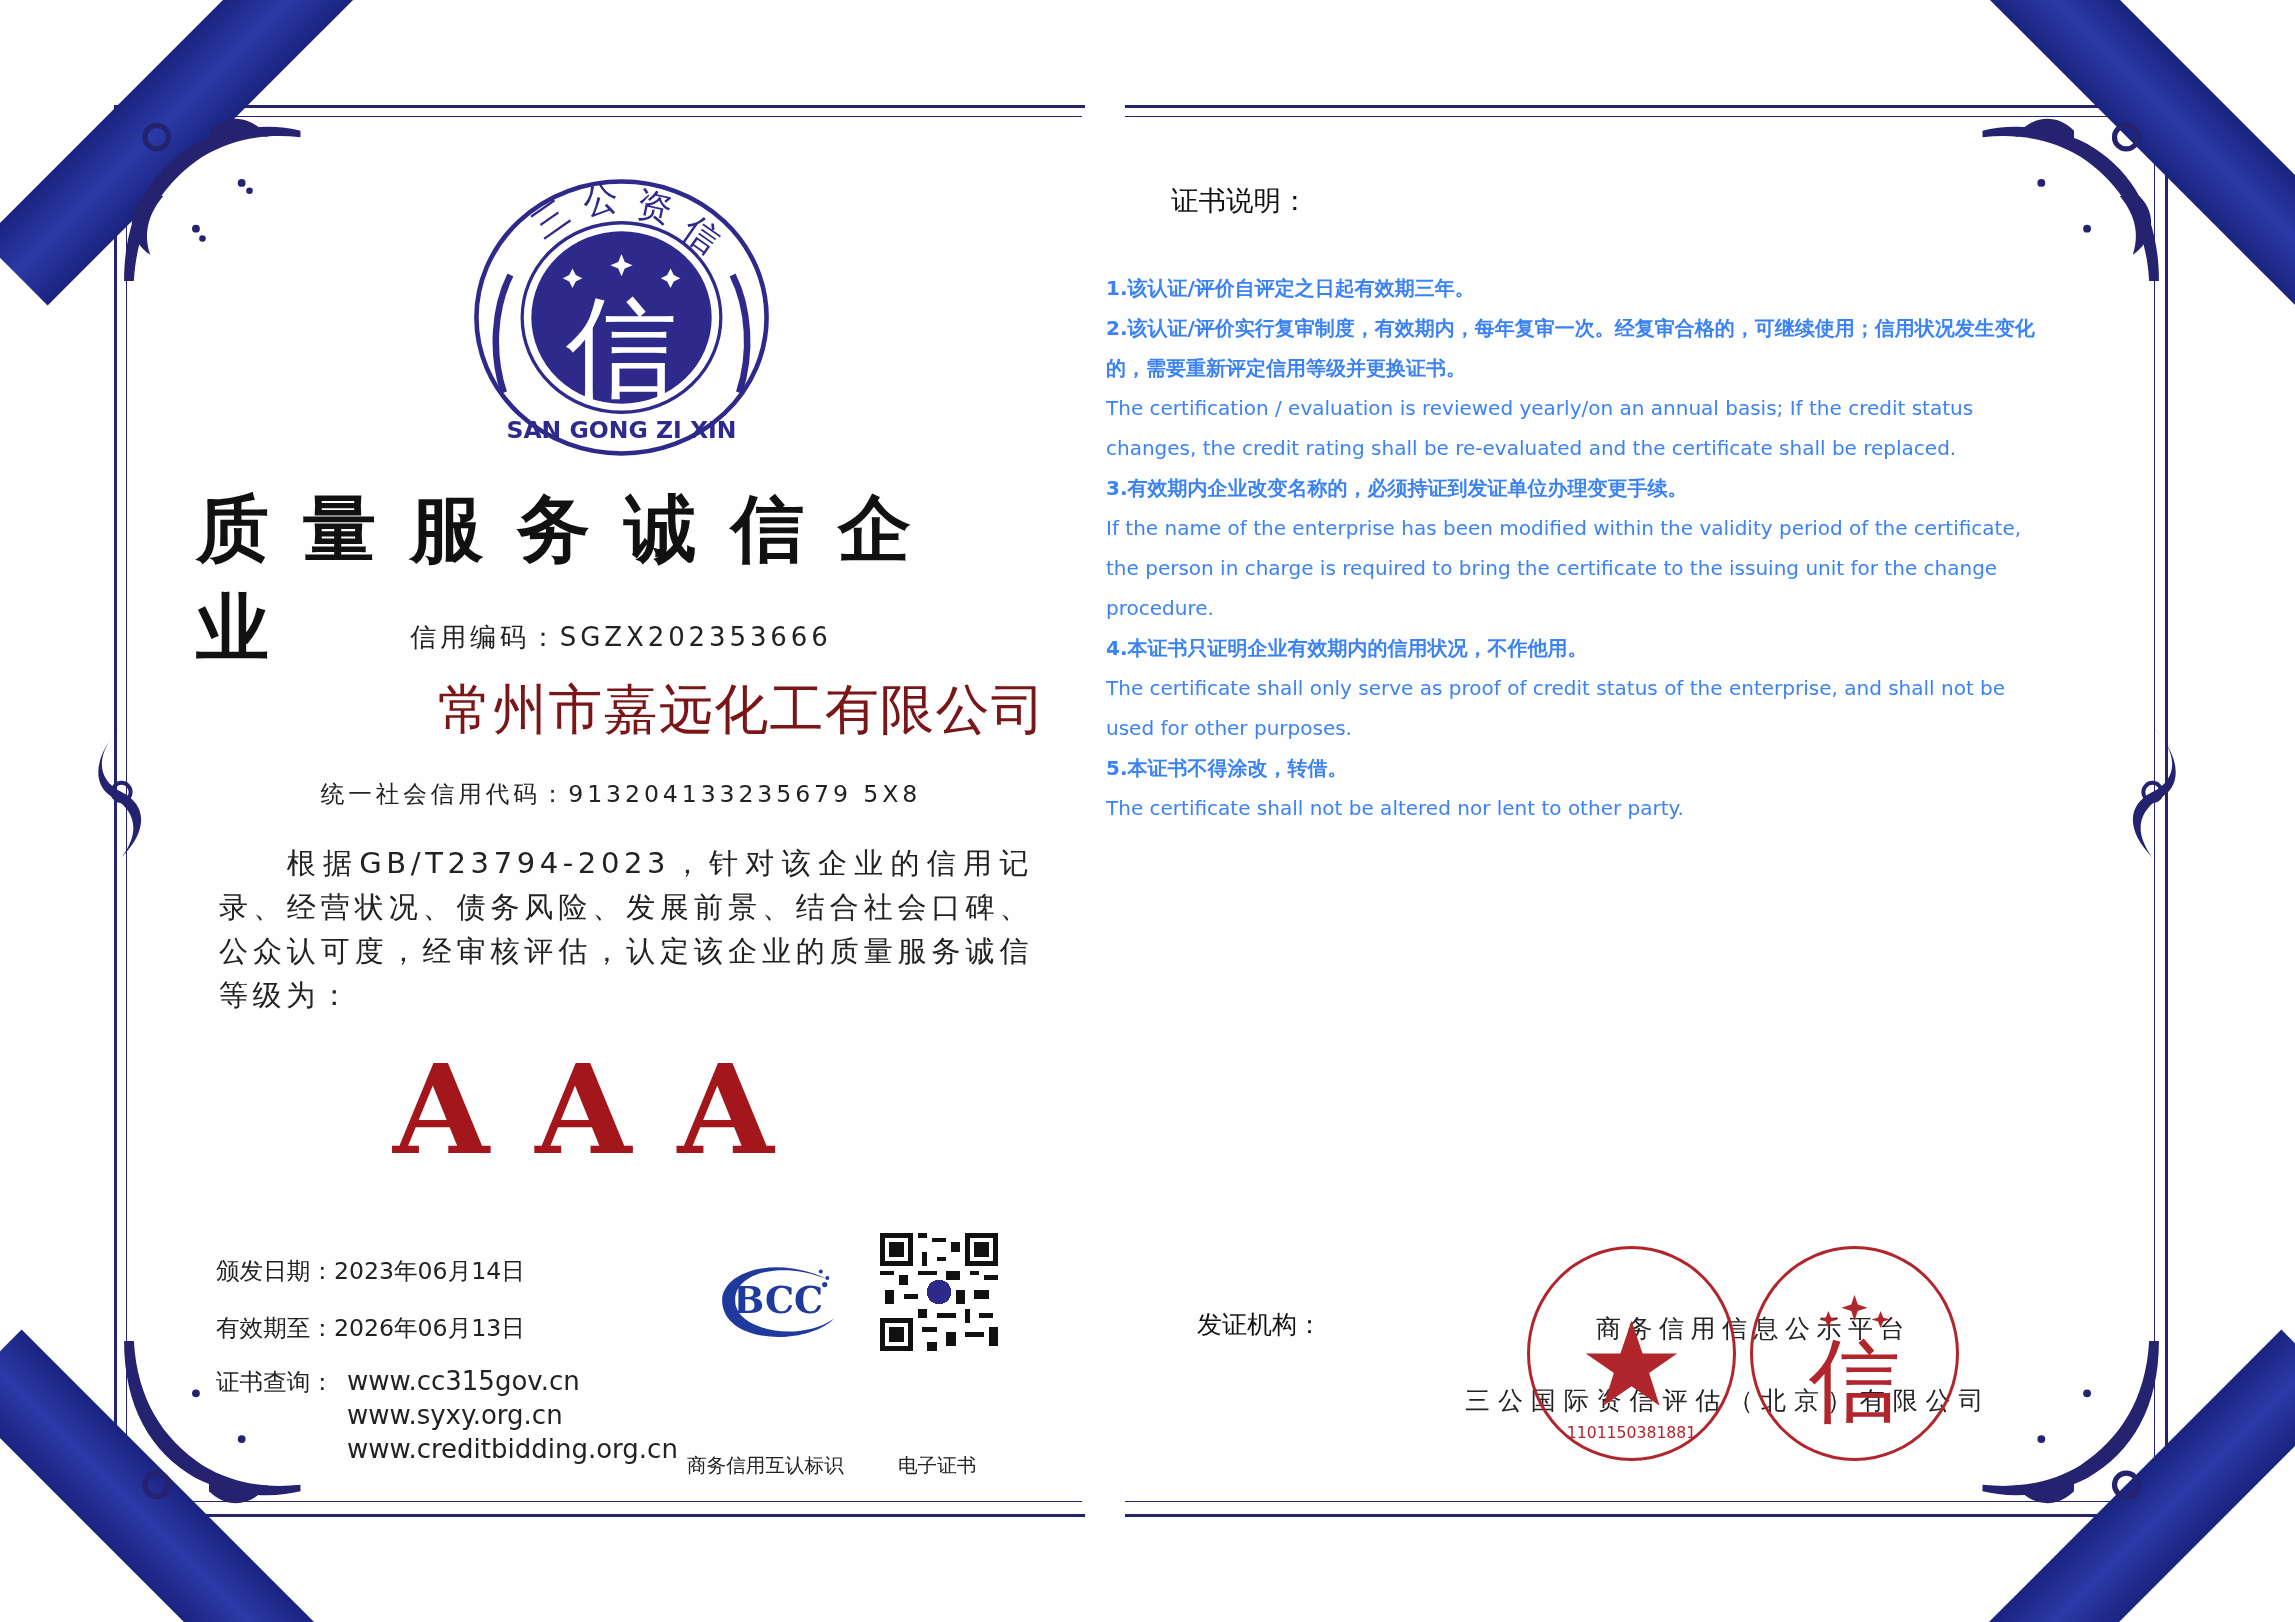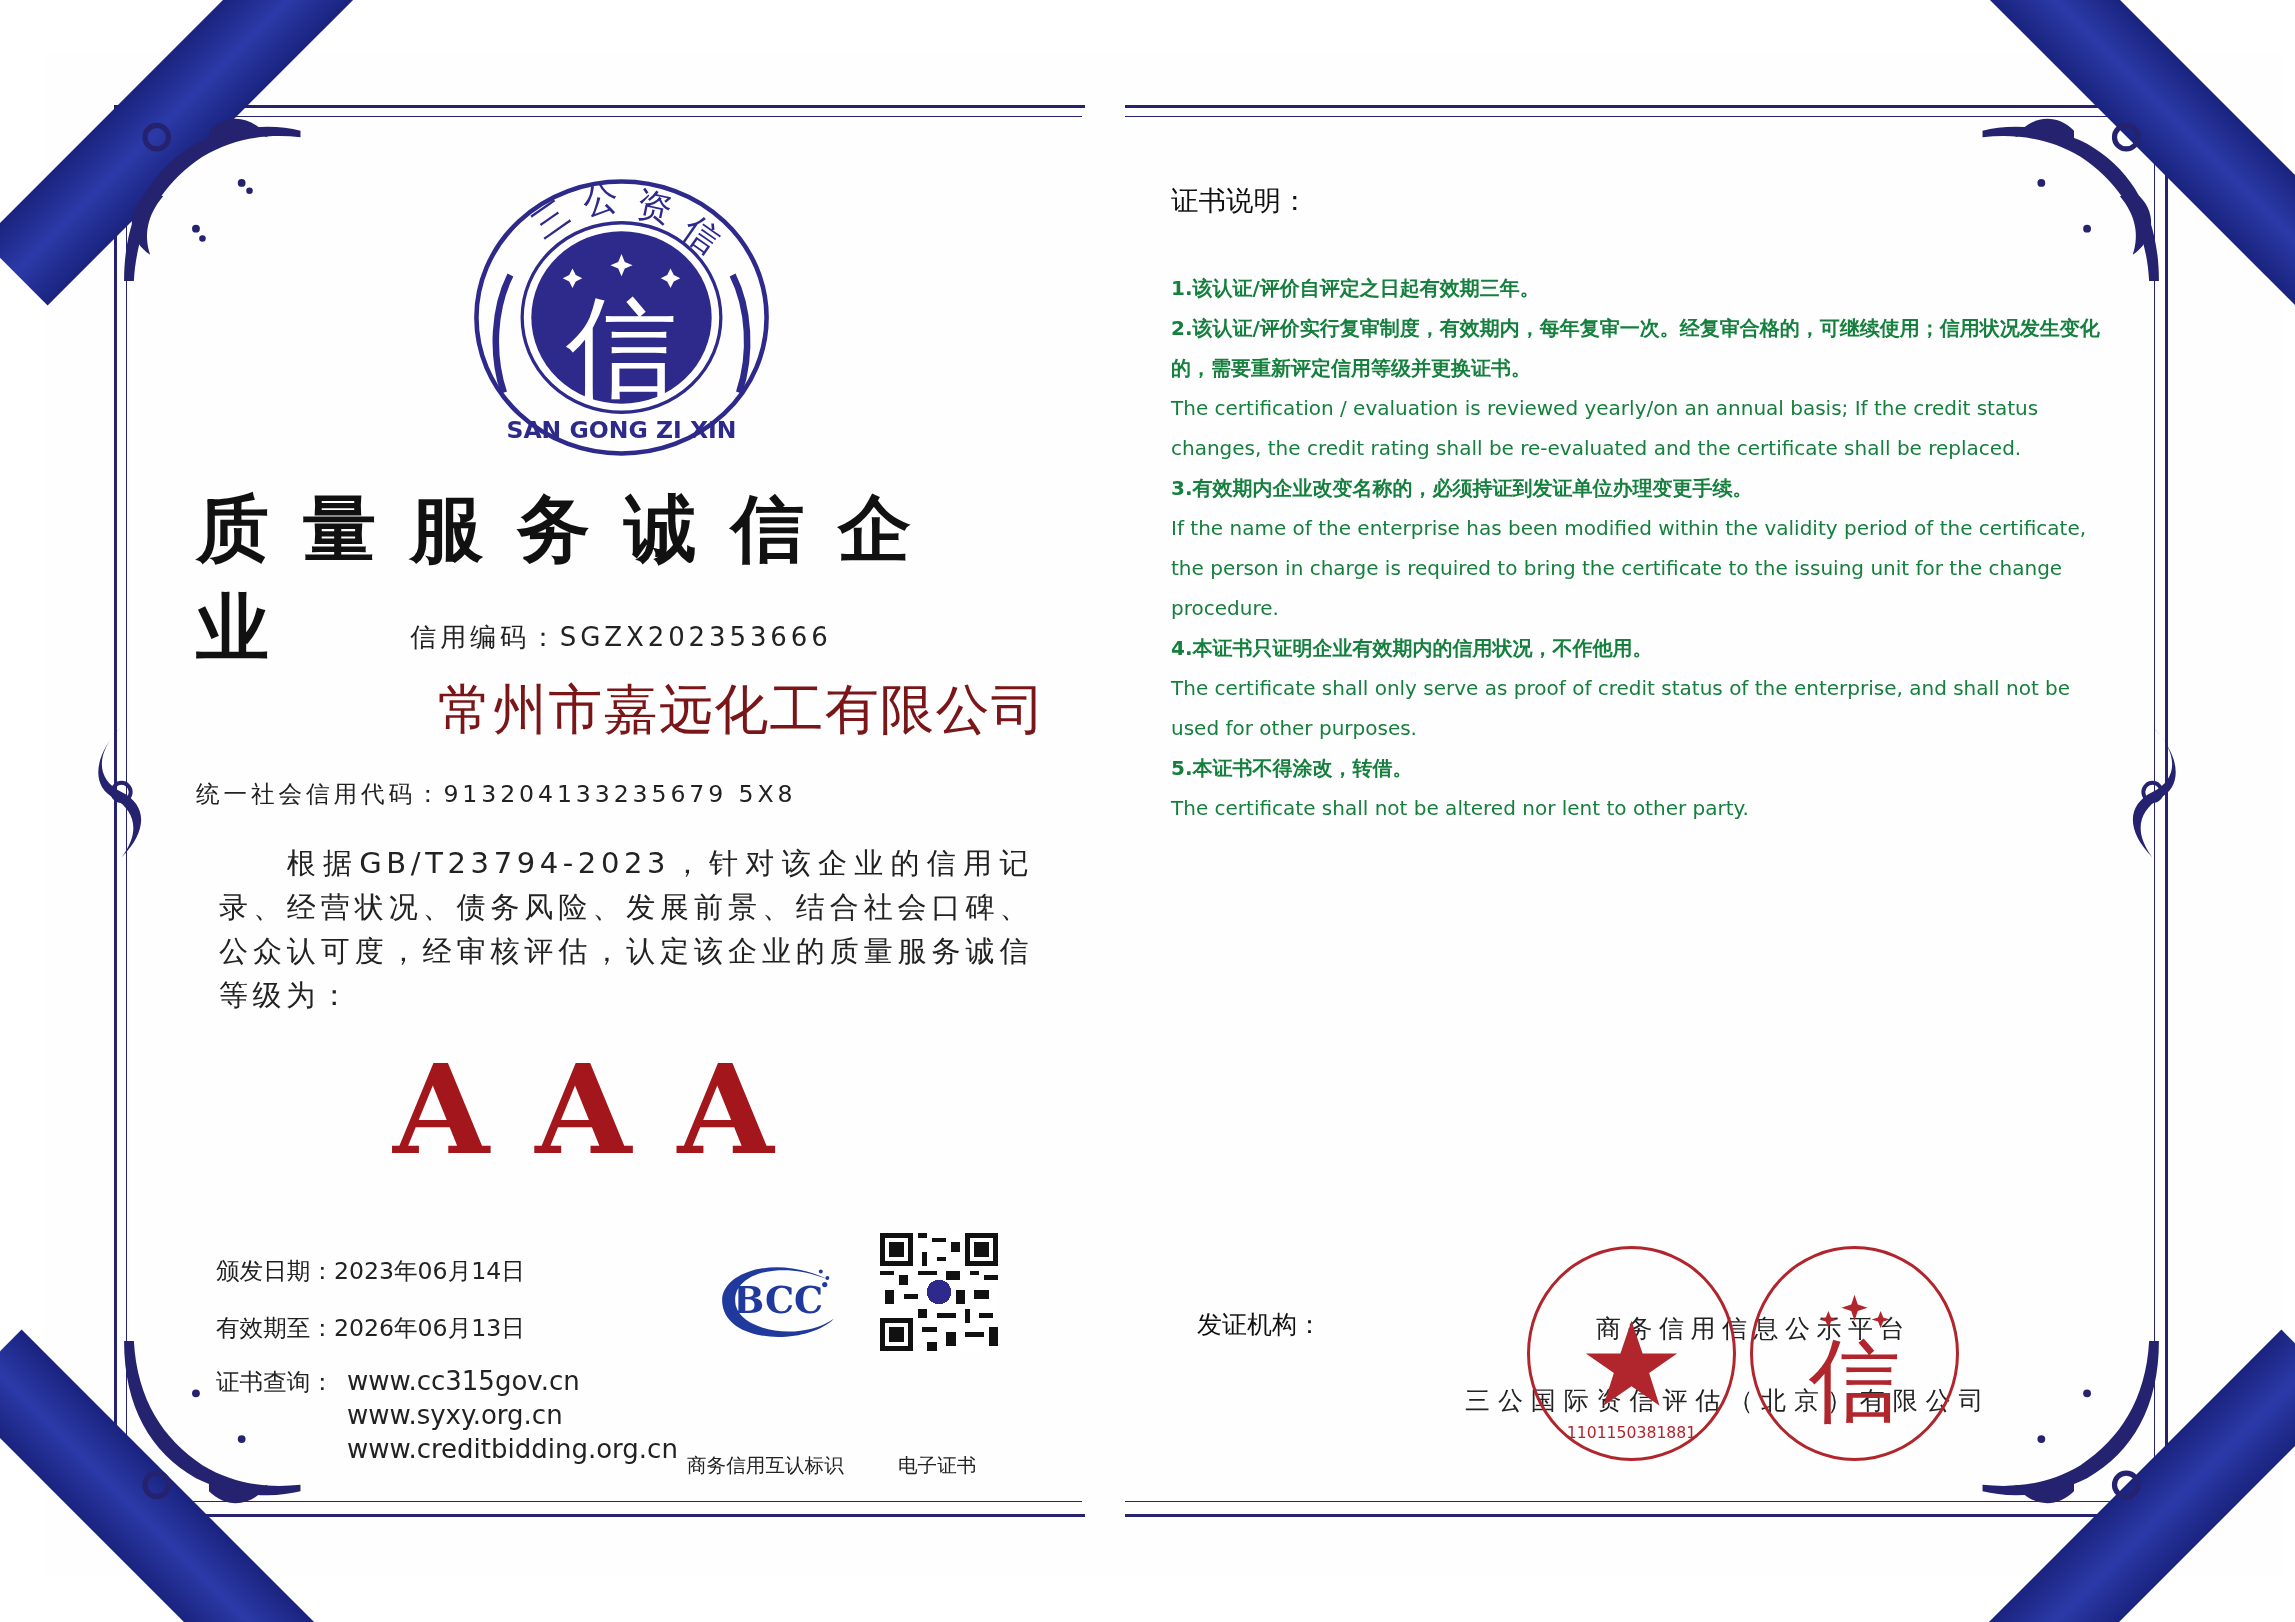--- a/index.html
+++ b/index.html
@@ -12,30 +12,30 @@
   .frame-inner.left { left:126px; top:116px; width:955px; height:1384px; border-right:none; }
   .frame-inner.right { left:1125px; top:116px; width:1029px; height:1384px; border-left:none; }
   .ribbon { position:absolute; width:92px; height:654px; background:linear-gradient(90deg,#1a237e,#2b3aa8 50%,#1a237e); }
   .corner { position:absolute; width:196px; height:196px; }
   .side-orn { position:absolute; width:79px; height:144px; }
   .abs { position:absolute; }
   .logo { left:471px; top:177px; width:301px; height:281px; }
   .title { left:196px; top:481px; width:850px; text-align:left; font-family:"DejaVu Serif", serif; font-weight:bold; font-size:73px; letter-spacing:34px; color:#111; }
   .credit-no { left:196px; top:620px; width:850px; text-align:center; font-size:26px; letter-spacing:3.9px; color:#222; }
   .company { left:196px; top:674px; width:850px; text-align:right; font-size:54px; color:#7a1518; letter-spacing:1.3px; }
-  .uscc { left:196px; top:778px; width:850px; text-align:left; font-size:23.6px; letter-spacing:3.9px; color:#222; }
+  .uscc { left:196px; top:778px; width:850px; text-align:center; font-size:23.6px; letter-spacing:3.9px; color:#222; }
   .para { left:219px; top:841px; width:814px; font-size:29px; line-height:44px; letter-spacing:4.6px; text-align:justify; color:#222; }
   .grade { left:393px; top:1037px; width:458px; font-family:"DejaVu Serif", serif; font-weight:bold; font-size:124px; letter-spacing:46px; color:#a3161b; }
   .meta { left:216px; font-size:23.6px; color:#222; }
   .urls { left:347px; font-size:26px; color:#222; line-height:34px; }
   .bcc { left:703px; top:1253px; width:144px; height:92px; }
   .qr { left:880px; top:1233px; width:118px; height:118px; }
   .cap { font-size:19.6px; color:#222;margin-top:40px; }
   .notes-title { left:1171px; top:183px; font-size:27.5px; color:#111; }
-  .notes { left:1171px; top:268px; width:929px; font-size:20px; line-height:40px; color:#15803d; }
+  .notes { left:1106px; top:268px; width:929px; font-size:20px; line-height:40px; color:#3b82f6; }
   .notes .cn { font-weight:bold; }
   .issuer-label { left:1197px; top:1308px; font-size:25px; color:#111; }
   .issuer1 { left:1596px; top:1312px; font-size:25px; letter-spacing:6.5px; color:#222; }
   .issuer2 { left:1465px; top:1384px; font-size:25px; letter-spacing:7.9px; color:#222; }
   .seal { position:absolute; border-radius:50%; border:3.9px solid #b0262c; color:#b0262c; }
 </style>
 </head>
 <body>
 
 <div class="sheet"></div>

